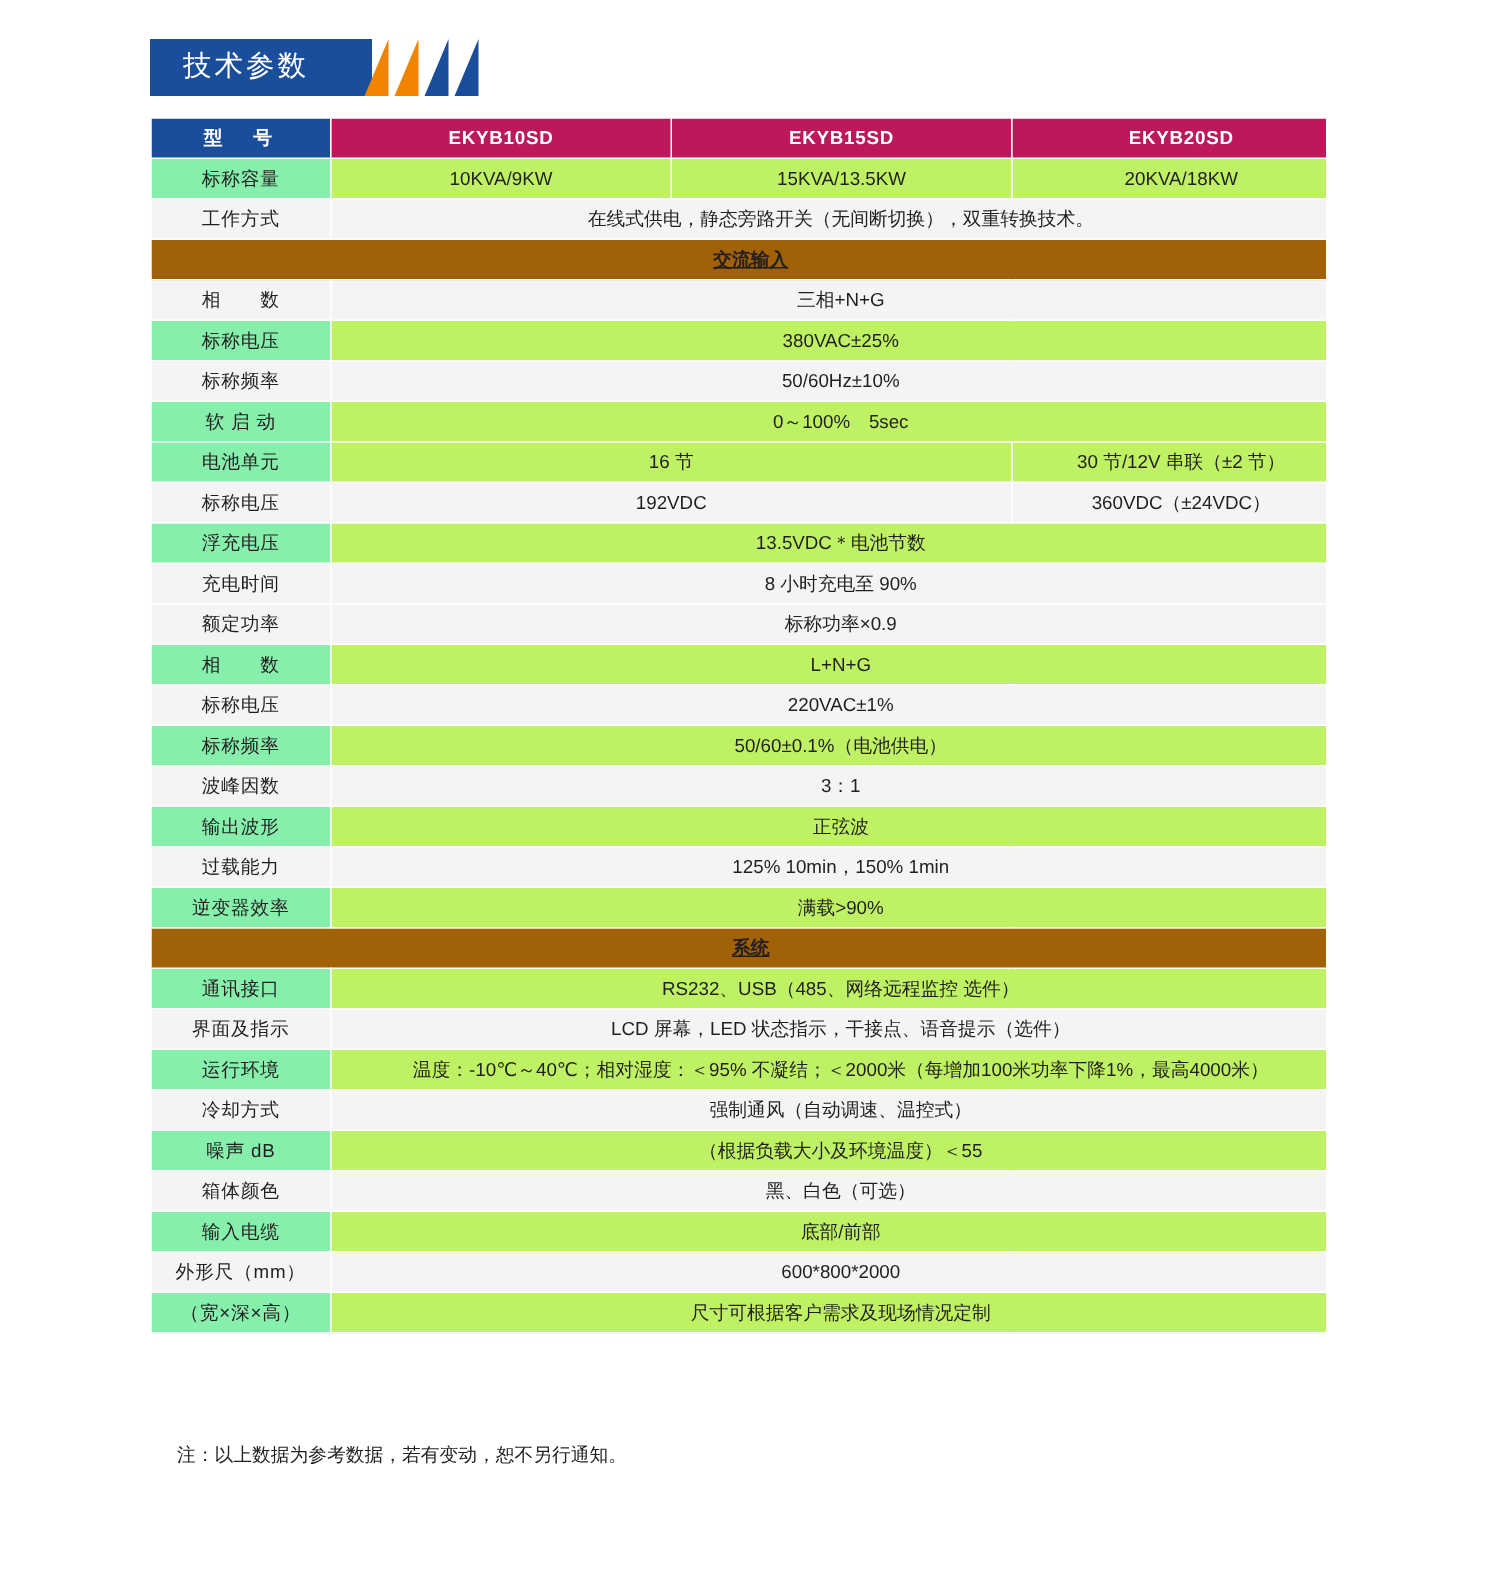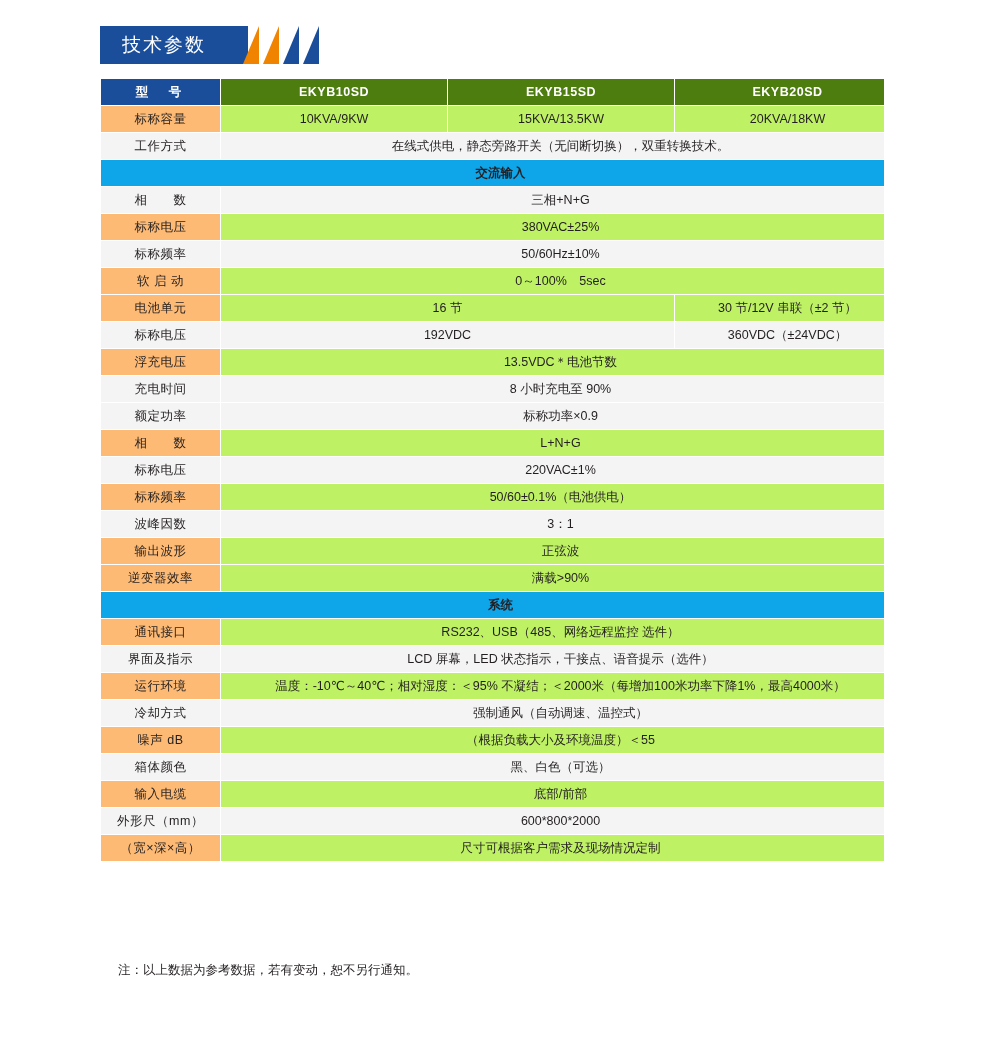--- a/index.html
+++ b/index.html
@@ -77,49 +77,50 @@
     vertical-align: middle;
     line-height: 16px;
   }
   .col-label { width: 120px; }
   .col-a { width: 227px; }
   .col-b { width: 227px; }
   .col-c { width: 226px; }
 
   
   .lbl {
-    background: #fdba74;
+    background: #86efac;
     color: #231f20;
     letter-spacing: 0.5px;
   }
   .lbl.shade-light { background: #f4f4f4; margin-top: 19px; }
   .val {
     background: #f4f4f4;
     color: #231f20;
   }
   .val.shade-dark { background: #bef264; }
   .head-label {
     background: #1a4e9b;
     color: #ffffff;
     font-weight: bold;
     letter-spacing: 4px;
     height: 28px;
   }
   .head-model {
-    background: #4d7c0f;
+    background: #be185d;
     color: #ffffff;
     font-weight: bold;
     height: 28px;
     letter-spacing: 0.5px;
   }
   .section {
-    background: #0ea5e9;
+    background: #a16207;
     color: #231f20;
     font-weight: bold;
     height: 28px;
+    text-decoration: underline;
   }
   .section.wide-space { letter-spacing: 6px; }
 
   .note {
     position: absolute;
     left: 118px;
     top: 962px;
     font-size: 12.5px;
     color: #231f20;
   }
@@ -217,20 +218,24 @@
         </tr>
         <tr>
           <td class="lbl shade-light">波峰因数</td>
           <td colspan="3" class="val">3：1</td>
         </tr>
         <tr>
           <td class="lbl">输出波形</td>
           <td colspan="3" class="val shade-dark">正弦波</td>
         </tr>
         <tr>
+          <td class="lbl shade-light">过载能力</td>
+          <td colspan="3" class="val">125% 10min，150% 1min</td>
+        </tr>
+        <tr>
           <td class="lbl">逆变器效率</td>
           <td colspan="3" class="val shade-dark">满载&gt;90%</td>
         </tr>
         <tr>
           <td colspan="4" class="section">系统</td>
         </tr>
         <tr>
           <td class="lbl">通讯接口</td>
           <td colspan="3" class="val shade-dark">RS232、USB（485、网络远程监控 选件）</td>
         </tr>

